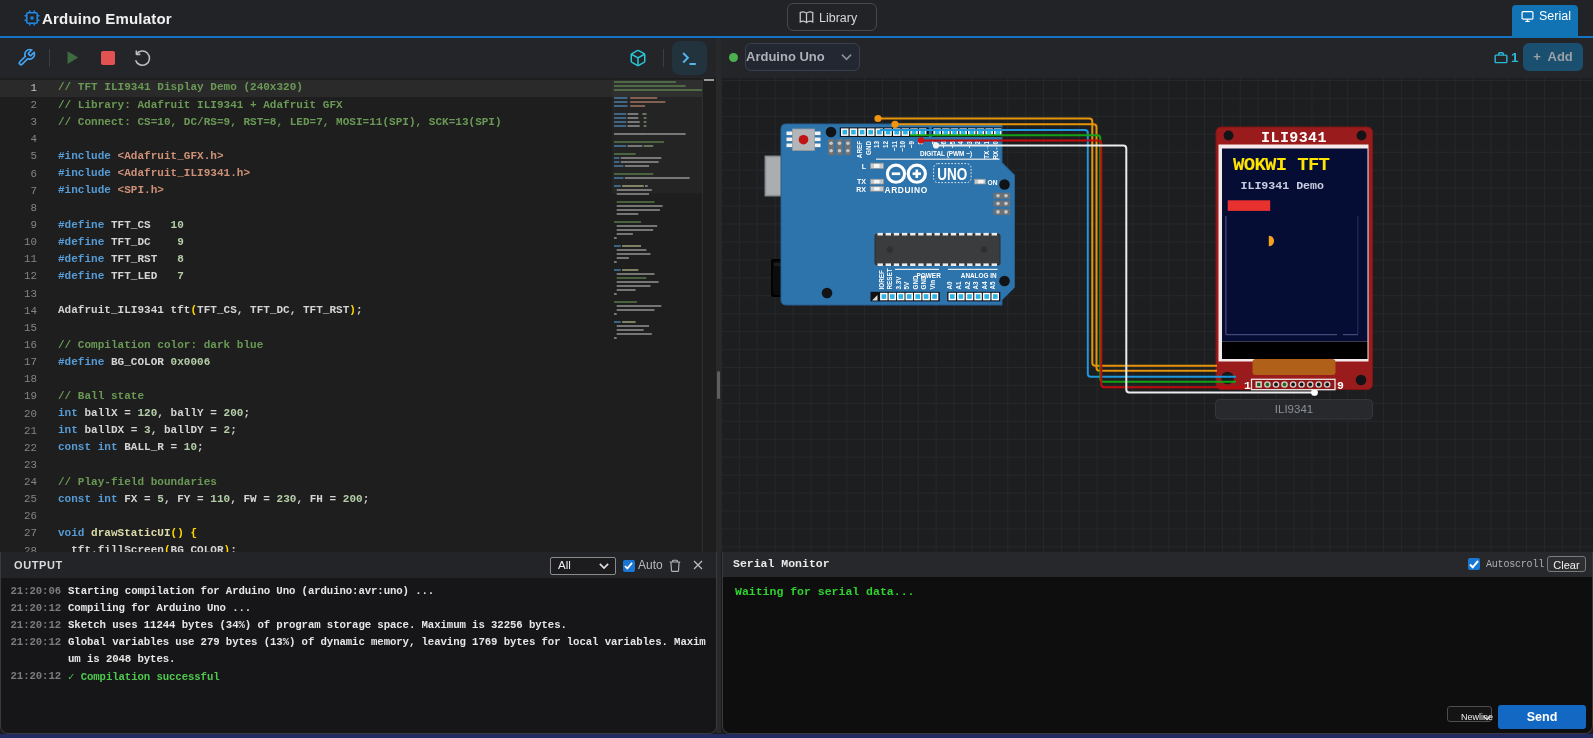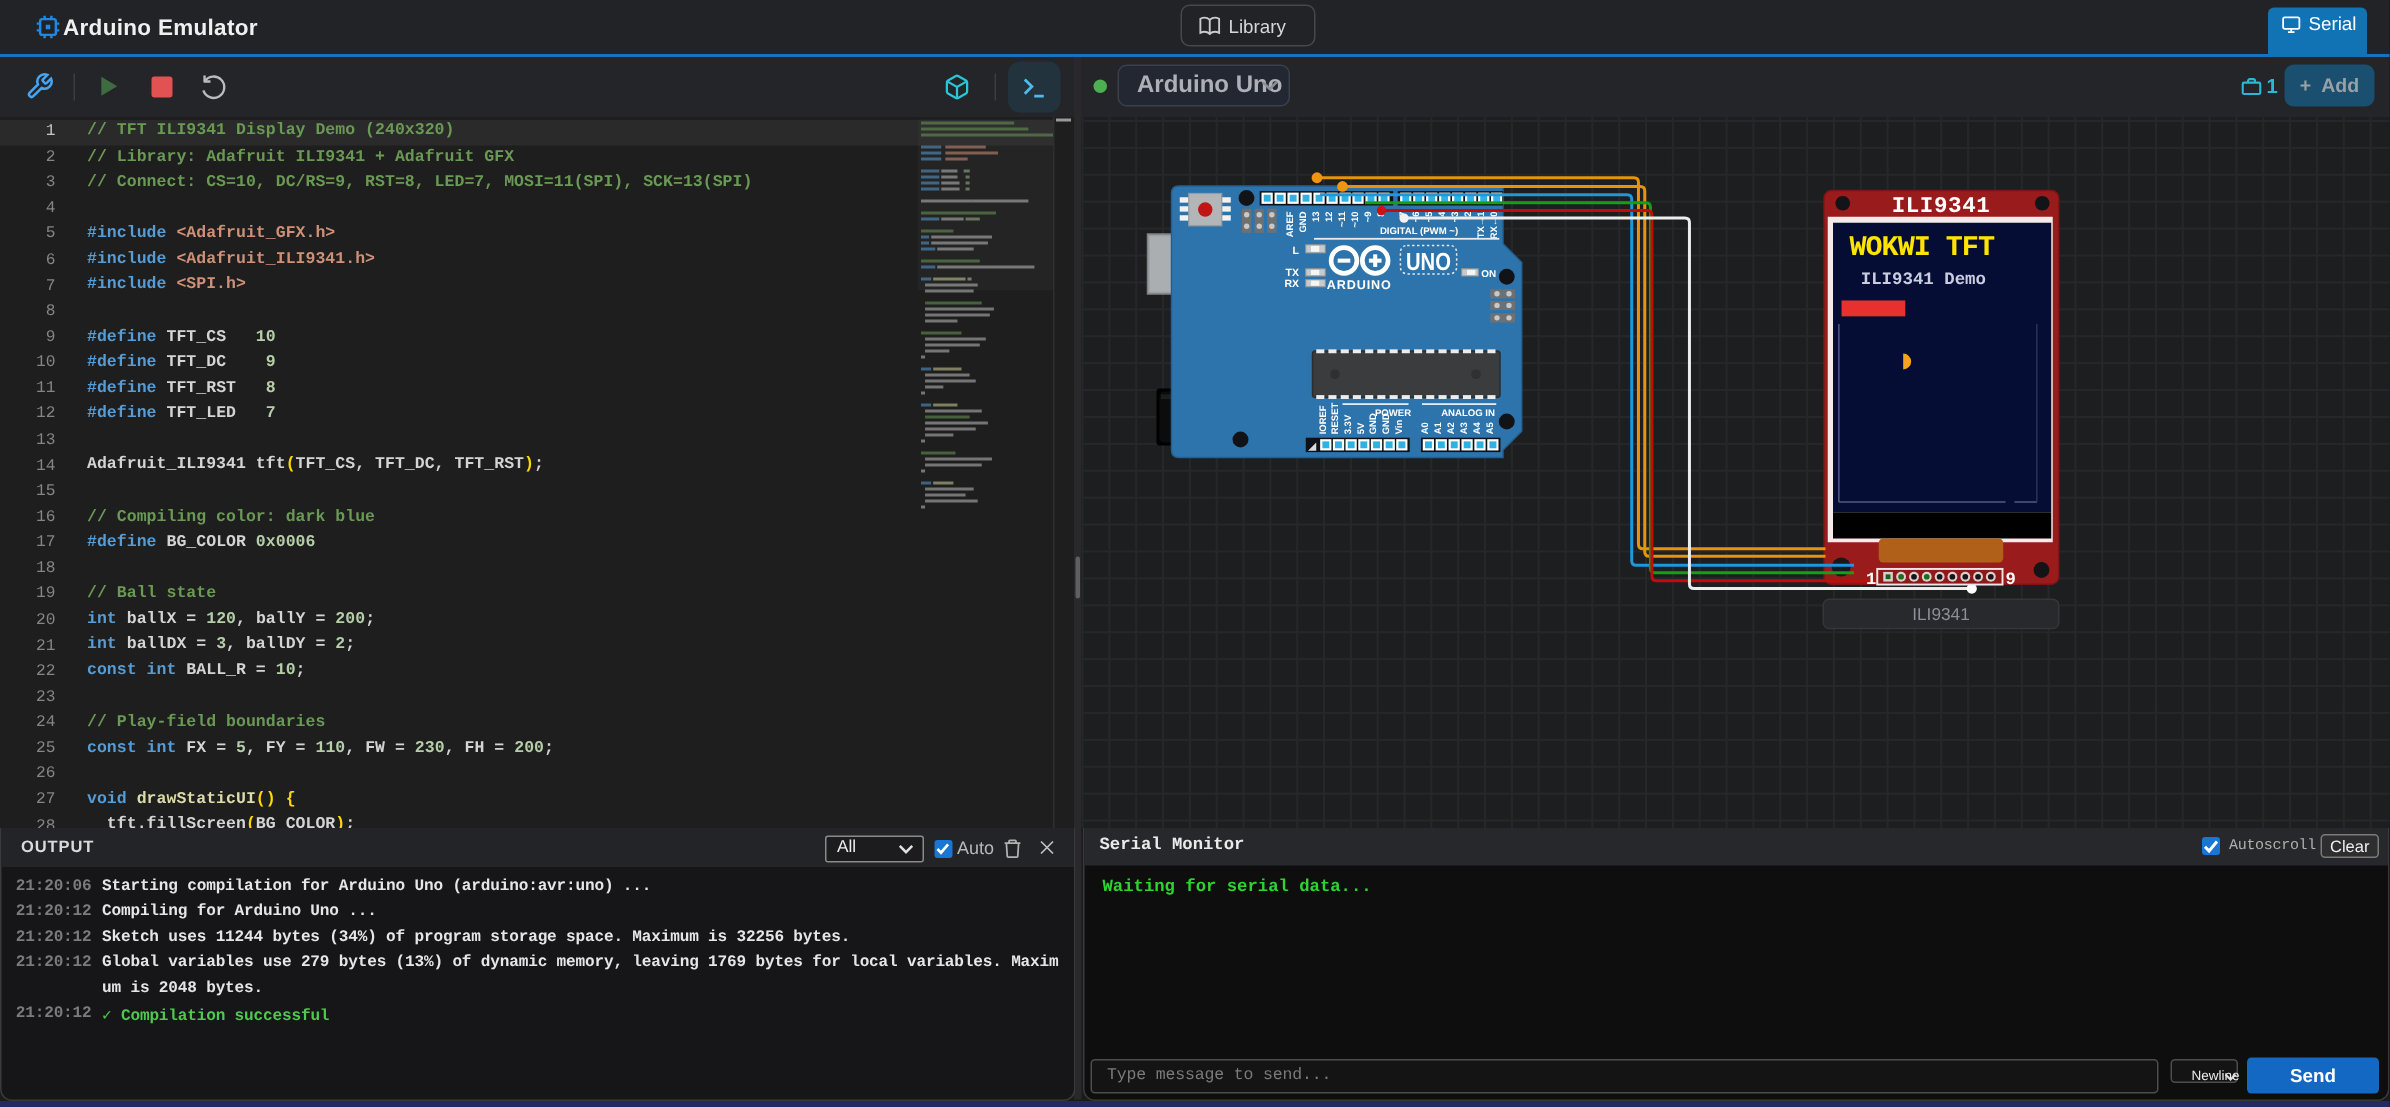--- a/index.html
+++ b/index.html
@@ -7,21 +7,21 @@
   .abs { position:absolute; }
   
   #topbar { position:absolute; left:0; top:0; width:1593px; height:38px; background:#222327; border-bottom:2px solid #1673c4; }
   #title { position:absolute; left:42px; top:10px; font-size:15px; font-weight:bold; color:#f0f0f0; letter-spacing:0.2px; }
   #btn-examples { position:absolute; left:787px; top:3px; width:90px; height:28px; border:1px solid #47484c; border-radius:6px; color:#d6d7d9; font-size:13px; }
   #btn-serial { position:absolute; left:1512px; top:5px; width:66px; height:35px; background:#1173b4; border-radius:4px; color:#fff; font-size:12.5px; }
   
   #toolbar { position:absolute; left:0; top:38px; width:1593px; height:40px; background:#242529; }
   .vsep { position:absolute; top:49px; width:1px; height:18px; background:#3c3d40; }
   #term-btn { position:absolute; left:672px; top:41px; width:35px; height:34px; background:#22333e; border-radius:8px; }
-  #board-select { position:absolute; left:745px; top:43px; width:115px; height:28px; background:#222732; border:1px solid #39404d; border-radius:6px; color:#adb1b7; font-size:16px; font-weight:bold; line-height:26px; padding-left:12px; }
+  #board-select { position:absolute; left:745px; top:43px; width:115px; height:28px; background:#222732; border:1px solid #39404d; border-radius:6px; color:#adb1b7; font-size:13px; font-weight:bold; line-height:26px; }
   #add-btn { position:absolute; left:1523px; top:43px; width:60px; height:28px; background:#1a4f70; border-radius:6px; color:#99a1a7; font-size:13px; font-weight:bold; text-align:center; line-height:28px; }
   
   #editor { position:absolute; left:0; top:78px; width:716px; height:474px; background:#1e1e1e; overflow:hidden; }
   #curline { position:absolute; left:0; top:1.5px; width:702px; height:17.1px; background:#2a2a2a; }
   .ln { position:absolute; width:37px; text-align:right; font-family:"Liberation Mono", monospace; font-size:10.8px; color:#858585; }
   .cl { position:absolute; left:58px; white-space:pre; font-family:"Liberation Mono", monospace; font-size:11px; font-weight:bold; color:#d4d4d4; letter-spacing:0.02px; }
   .c { color:#6a9955; } .k { color:#569cd6; } .n { color:#b5cea8; }
   .s { color:#ce9178; } .f { color:#dcdcaa; } .p { color:#ffd700; }
   #scrollcol { position:absolute; left:702px; top:0; width:14px; height:474px; background:#1e1e1e; border-left:1px solid #2f2f2f; }
   #scrolltab { position:absolute; left:704px; top:0.5px; width:10px; height:2.5px; background:#9a9a9a; }
@@ -144,21 +144,21 @@
 <div class="cl" style="top:20.5px"><span class="c">// Library: Adafruit ILI9341 + Adafruit GFX</span></div>
 <div class="cl" style="top:37.7px"><span class="c">// Connect: CS=10, DC/RS=9, RST=8, LED=7, MOSI=11(SPI), SCK=13(SPI)</span></div>
 <div class="cl" style="top:72.0px"><span class="k">#include</span> <span class="s">&lt;Adafruit_GFX.h&gt;</span></div>
 <div class="cl" style="top:89.1px"><span class="k">#include</span> <span class="s">&lt;Adafruit_ILI9341.h&gt;</span></div>
 <div class="cl" style="top:106.2px"><span class="k">#include</span> <span class="s">&lt;SPI.h&gt;</span></div>
 <div class="cl" style="top:140.5px"><span class="k">#define</span> TFT_CS   <span class="n">10</span></div>
 <div class="cl" style="top:157.7px"><span class="k">#define</span> TFT_DC    <span class="n">9</span></div>
 <div class="cl" style="top:174.8px"><span class="k">#define</span> TFT_RST   <span class="n">8</span></div>
 <div class="cl" style="top:191.9px"><span class="k">#define</span> TFT_LED   <span class="n">7</span></div>
 <div class="cl" style="top:226.2px">Adafruit_ILI9341 tft<span class="p">(</span>TFT_CS, TFT_DC, TFT_RST<span class="p">)</span>;</div>
-<div class="cl" style="top:260.5px"><span class="c">// Compiling color: dark blue</span></div>
+<div class="cl" style="top:260.5px"><span class="c">// Compilation color: dark blue</span></div>
 <div class="cl" style="top:277.6px"><span class="k">#define</span> BG_COLOR <span class="n">0x0006</span></div>
 <div class="cl" style="top:311.9px"><span class="c">// Ball state</span></div>
 <div class="cl" style="top:329.1px"><span class="k">int</span> ballX = <span class="n">120</span>, ballY = <span class="n">200</span>;</div>
 <div class="cl" style="top:346.2px"><span class="k">int</span> ballDX = <span class="n">3</span>, ballDY = <span class="n">2</span>;</div>
 <div class="cl" style="top:363.3px"><span class="k">const</span> <span class="k">int</span> BALL_R = <span class="n">10</span>;</div>
 <div class="cl" style="top:397.6px"><span class="c">// Play-field boundaries</span></div>
 <div class="cl" style="top:414.8px"><span class="k">const</span> <span class="k">int</span> FX = <span class="n">5</span>, FY = <span class="n">110</span>, FW = <span class="n">230</span>, FH = <span class="n">200</span>;</div>
 <div class="cl" style="top:449.0px"><span class="k">void</span> <span class="f">drawStaticUI</span><span class="p">()</span> <span class="p">{</span></div>
 <div class="cl" style="top:466.2px">  tft.fillScreen<span class="p">(</span>BG_COLOR<span class="p">)</span>;</div>
 </div>
@@ -537,23 +537,20 @@
     <div class="abs mono" style="left:10px;top:5px;font-size:11.5px;font-weight:bold;color:#eaeaea">Serial Monitor</div>
     <div class="abs" style="left:745px;top:6px;width:12px;height:12px;background:#1976d2;border-radius:2px">
       <svg class="abs" style="left:1px;top:1.5px" width="10" height="9" viewBox="0 0 10 9" fill="none" stroke="#fff" stroke-width="2">
           <path d="M1 4.5l2.7 2.8L9 1"></path>
         </svg>
     </div>
     <div class="abs mono" style="left:763px;top:7px;font-size:10px;letter-spacing:-0.2px;color:#b0b0b0">Autoscroll</div>
     <div class="abs" style="left:824px;top:4px;width:39px;height:16px;background:#2e2e30;border:1px solid #7a7a7a;border-radius:3px;color:#efefef;font-size:11px;text-align:center;line-height:16px">Clear</div>
   </div>
   <div class="abs mono" style="left:12px;top:33px;font-size:11.5px;font-weight:bold;color:#2fd32f">Waiting for serial data...</div>
-  <div class="abs" style="left:4px;top:154px;width:712px;height:23px;background:#141414;border:1px solid #4d4d4d;border-radius:3px">
-    <div class="abs mono" style="left:10px;top:4px;font-size:11px;color:#7a7a7a;letter-spacing:-0.1px">Type message to send...</div>
-  </div>
   <div class="abs" style="left:724px;top:154px;width:45px;height:16px;background:#141414;border:1px solid #4d4d4d;border-radius:3px;color:#ececec;font-size:9px;line-height:21px;padding-left:13px">Newline
     <svg class="abs" style="left:35px;top:8px" width="8" height="6" viewBox="0 0 12 8" fill="none" stroke="#e0e0e0" stroke-width="2">
         <path d="M1 1.5l5 5 5-5"></path>
       </svg>
   </div>
   <div class="abs" style="left:775px;top:153px;width:88px;height:24px;background:#1268c2;border-radius:3px;color:#fff;font-size:12.5px;font-weight:bold;text-align:center;line-height:24px">Send</div>
 </div>
 
 <div id="bottombar"></div>
 

